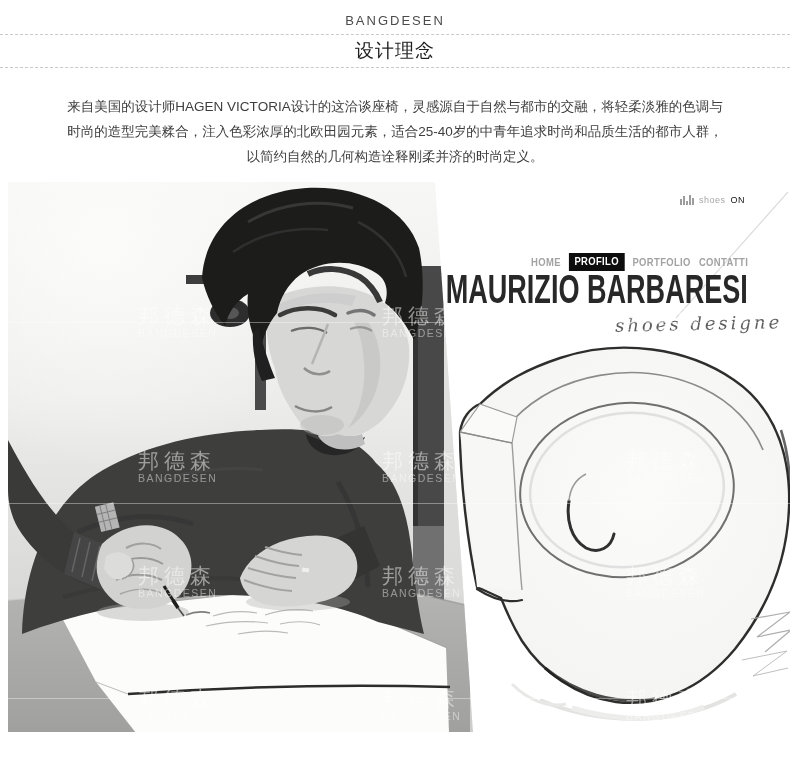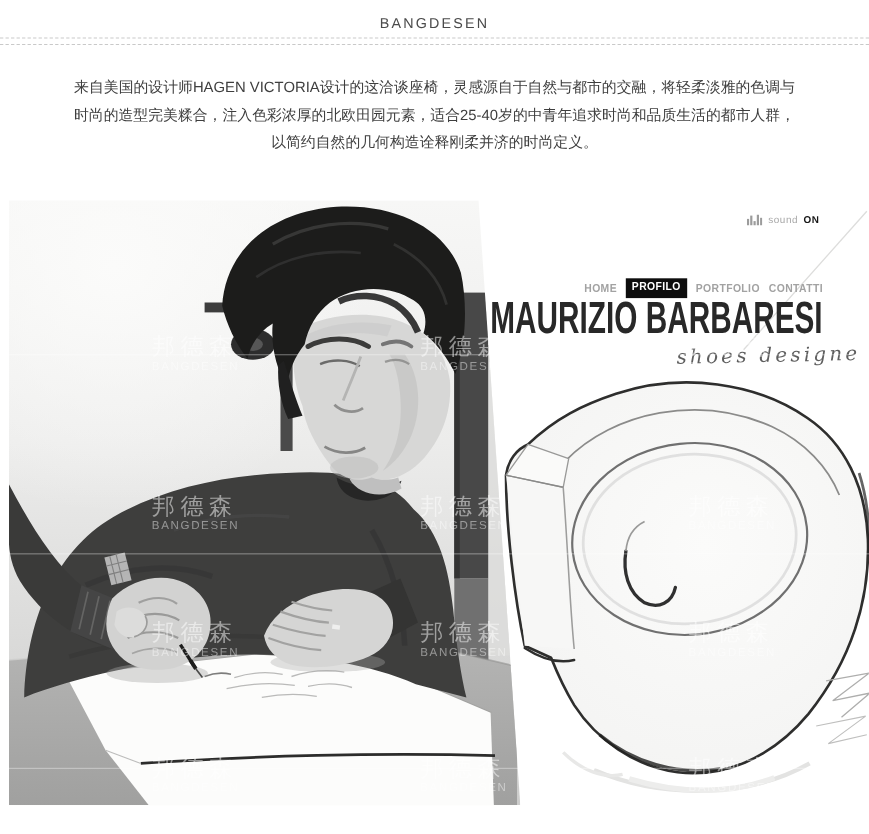--- a/index.html
+++ b/index.html
@@ -36,21 +36,21 @@
   .panel-diag {
     position: absolute; left: 660px; top: 8px; width: 122px; height: 130px;
     overflow: visible; pointer-events: none;
   }
   
   .sound {
     position: absolute; top: 13px; right: 45px; display: flex; align-items: center; gap: 5px;
   }
   .sound .eq { width: 14px; height: 10px; display: block; }
   .s-label { font-size: 9px; color: #a6a6a6; letter-spacing: .5px; }
-  .s-state { font-size: 9px; font-weight: bold; color: #151515; letter-spacing: .5px; }
+  .s-state { font-size: 9px; font-weight: normal; color: #151515; letter-spacing: .5px; }
   
   .sitenav {
     position: absolute; top: 71px; right: 42px; display: flex; align-items: center; gap: 9px;
     transform: scaleX(.9); transform-origin: 100% 50%; white-space: nowrap;
   }
   .sitenav a {
     font-size: 10.5px; font-weight: bold; letter-spacing: .4px; color: #a2a2a2;
     text-decoration: none; line-height: 13px; cursor: pointer;
   }
   .sitenav a.active { background: #0d0d0d; color: #ffffff; padding: 2px 6px 3px; }
@@ -70,20 +70,21 @@
   .wm-cn { font-size: 21px; letter-spacing: 5px; color: rgba(255,255,255,.5); line-height: 22px; }
   .wm-en { font-size: 10.5px; letter-spacing: 1.5px; color: rgba(255,255,255,.45); line-height: 12px; }
   .wm-line { position: absolute; left: 0; width: 100%; height: 1px; background: rgba(255,255,255,.38); }
 </style>
 </head>
 <body>
 
 <header class="topbar">
   <div class="brand">BANGDESEN</div>
   <div class="rule rule-1"></div>
+  <h2 class="section-title">设计理念</h2>
   <div class="rule rule-2"></div>
 </header>
 
 <p class="intro">来自美国的设计师HAGEN VICTORIA设计的这洽谈座椅，灵感源自于自然与都市的交融，将轻柔淡雅的色调与时尚的造型完美糅合，注入色彩浓厚的北欧田园元素，适合25-40岁的中青年追求时尚和品质生活的都市人群，以简约自然的几何构造诠释刚柔并济的时尚定义。</p>
 
 <div class="banner">
 
   <svg class="photo" viewBox="0 0 466 550" role="img">
     <defs>
       <linearGradient id="wallG" x1="0" y1="0" x2="0" y2="1">
@@ -214,21 +215,21 @@
   </svg>
 
   <div class="sound">
     <svg class="eq" viewBox="0 0 14 10">
       <rect x="0" y="4" width="2" height="6" fill="#9c9c9c"></rect>
       <rect x="3" y="1" width="2" height="9" fill="#9c9c9c"></rect>
       <rect x="6" y="6" width="2" height="4" fill="#9c9c9c"></rect>
       <rect x="9" y="0" width="2" height="10" fill="#9c9c9c"></rect>
       <rect x="12" y="3" width="2" height="7" fill="#9c9c9c"></rect>
     </svg>
-    <span class="s-label">sound</span>
+    <span class="s-label">shoes</span>
     <span class="s-state">ON</span>
   </div>
 
   <nav class="sitenav">
     <a>HOME</a>
     <a class="active">PROFILO</a>
     <a>PORTFOLIO</a>
     <a>CONTATTI</a>
   </nav>
 

